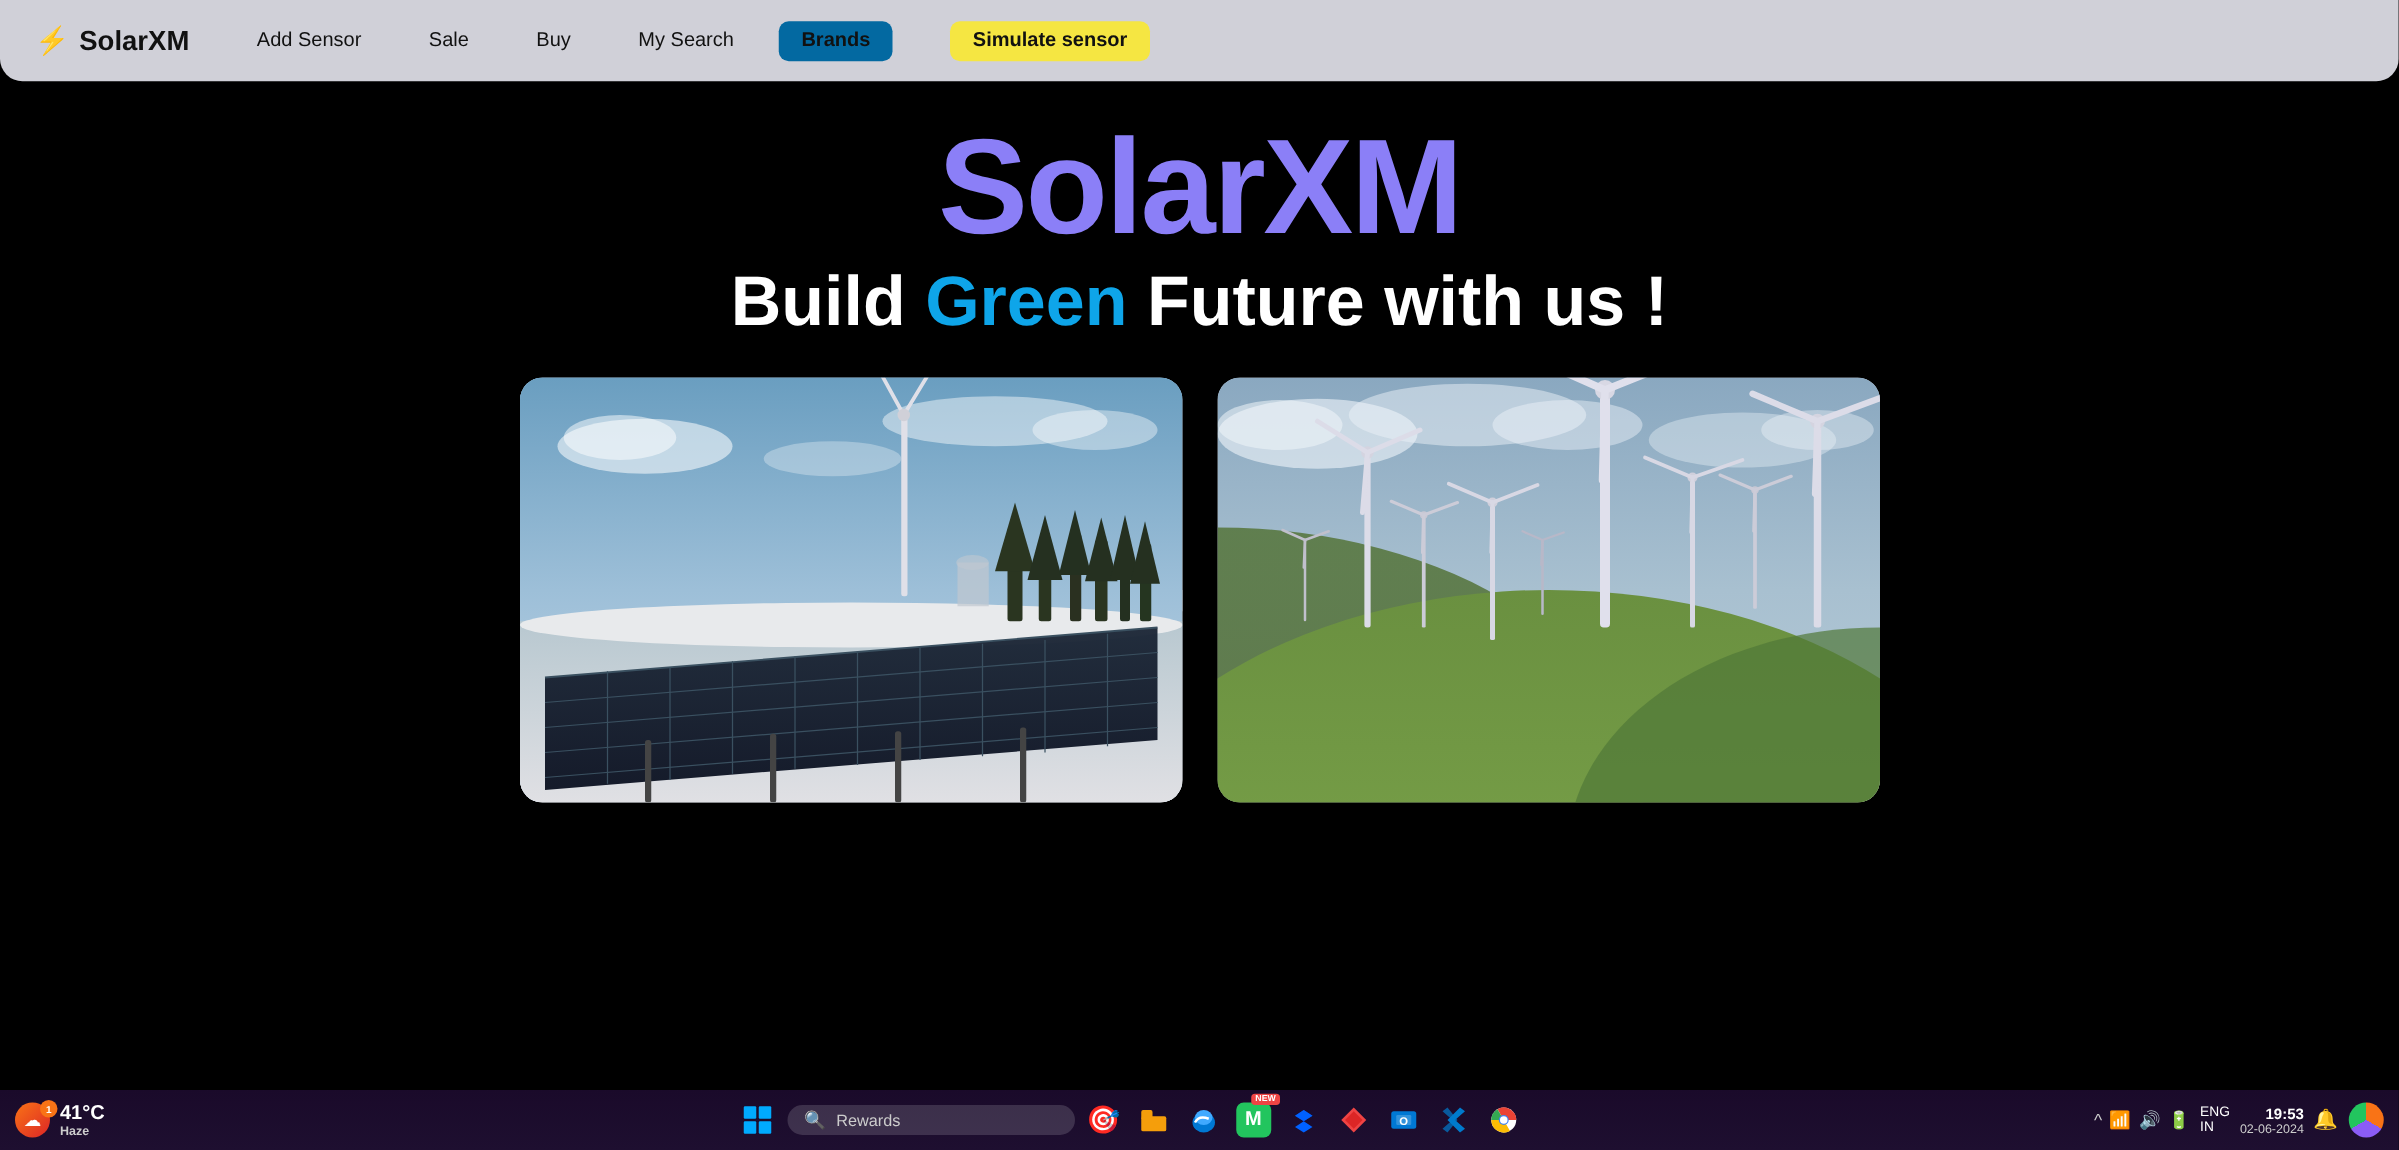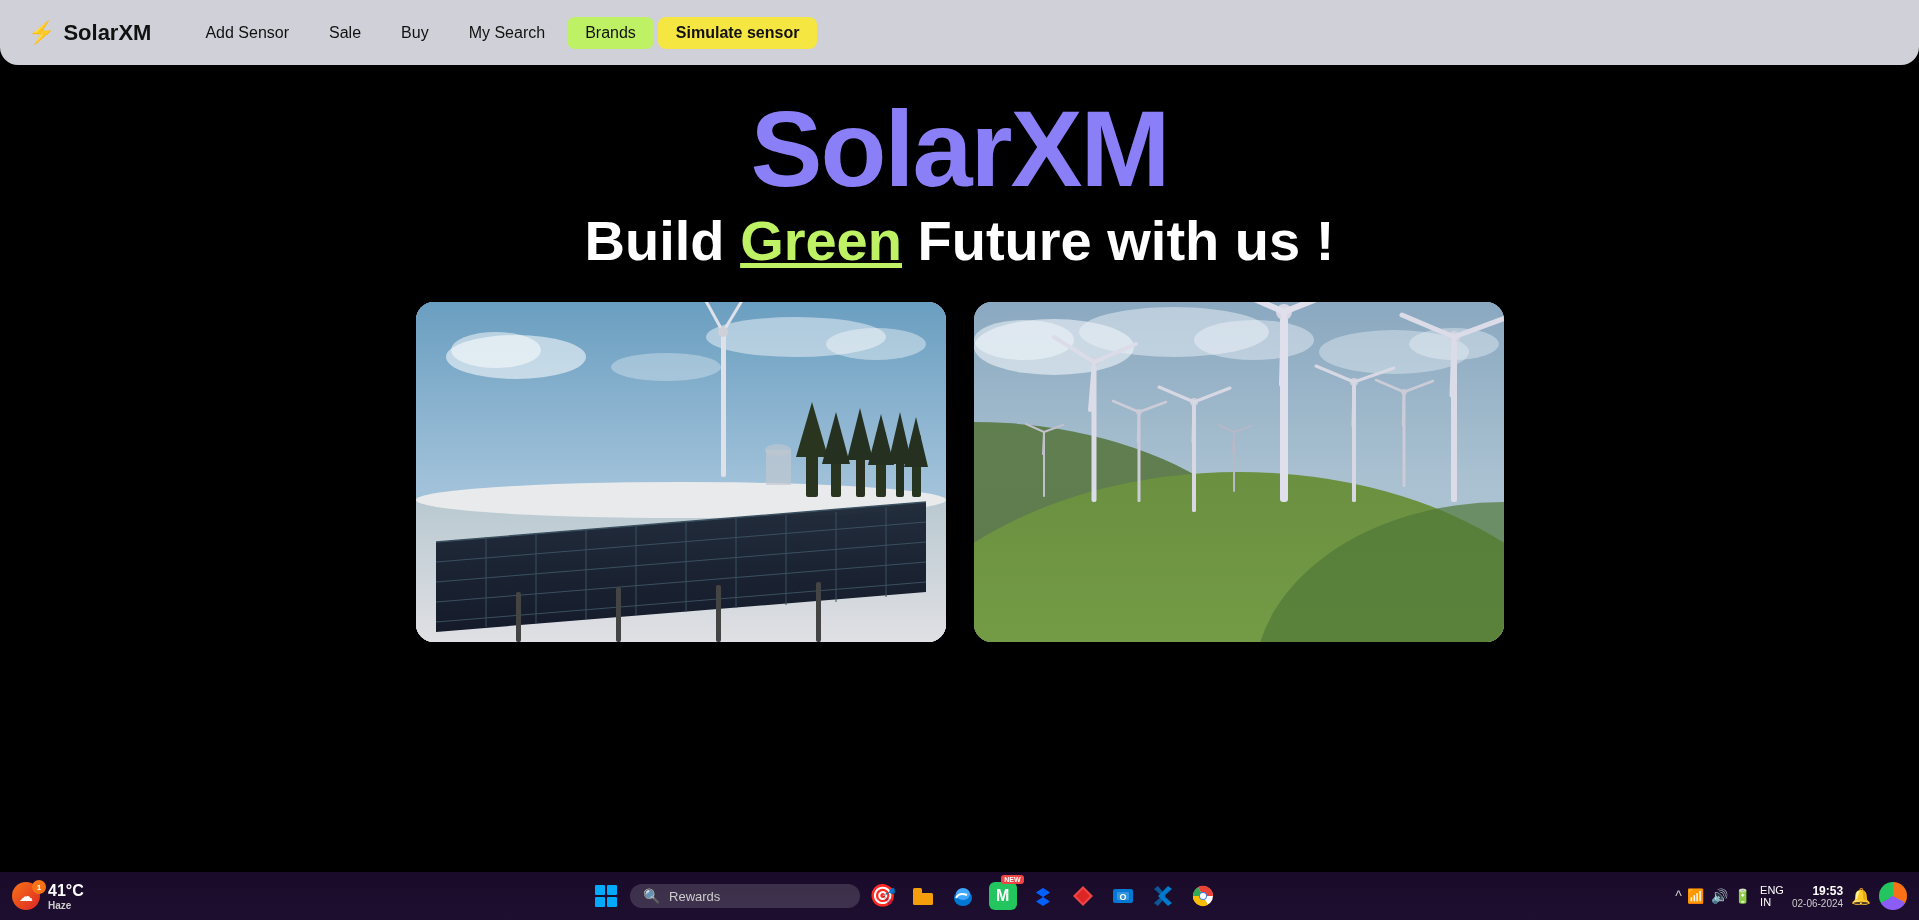--- a/index.html
+++ b/index.html
@@ -24,43 +24,44 @@
       gap: 8px;
       font-size: 22px;
       font-weight: 700;
       color: #111;
       margin-right: 36px;
       white-space: nowrap;
     }
     .nav-links {
       display: flex;
       align-items: center;
-      gap: 4px;
+      gap: 18px;
       flex: 1;
     }
     .nav-link {
       padding: 7px 18px;
       font-size: 16px;
       color: #111;
       cursor: pointer;
       border-radius: 6px;
       font-weight: 500;
       background: transparent;
       border: none;
       white-space: nowrap;
     }
     .nav-link.highlight-yellow {
-      background: #bef264;
+      background: #0369a1;
       border-radius: 8px;
-      font-weight: 400;
+      font-weight: 700;
     }
     .nav-link.highlight-outline {
       background: #f5e642;
       border-radius: 8px;
       font-weight: 600;
+      margin-left: 28px;
     }
     .wallet-btn {
       display: flex;
       align-items: center;
       gap: 8px;
       background: #111;
       color: #fff;
       border-radius: 24px;
       padding: 8px 18px;
       font-size: 15px;
@@ -108,22 +109,21 @@
     }
     .hero-subtitle {
       font-size: 56px;
       font-weight: 900;
       color: #fff;
       text-align: center;
       margin-top: 4px;
       line-height: 1.2;
     }
     .hero-subtitle .green {
-      color: #bef264;
-      text-decoration: underline;
+      color: #0ea5e9;
     }
     .images-row {
       display: flex;
       gap: 28px;
       margin-top: 28px;
       justify-content: center;
     }
     .hero-image-box {
       width: 530px;
       height: 340px;

